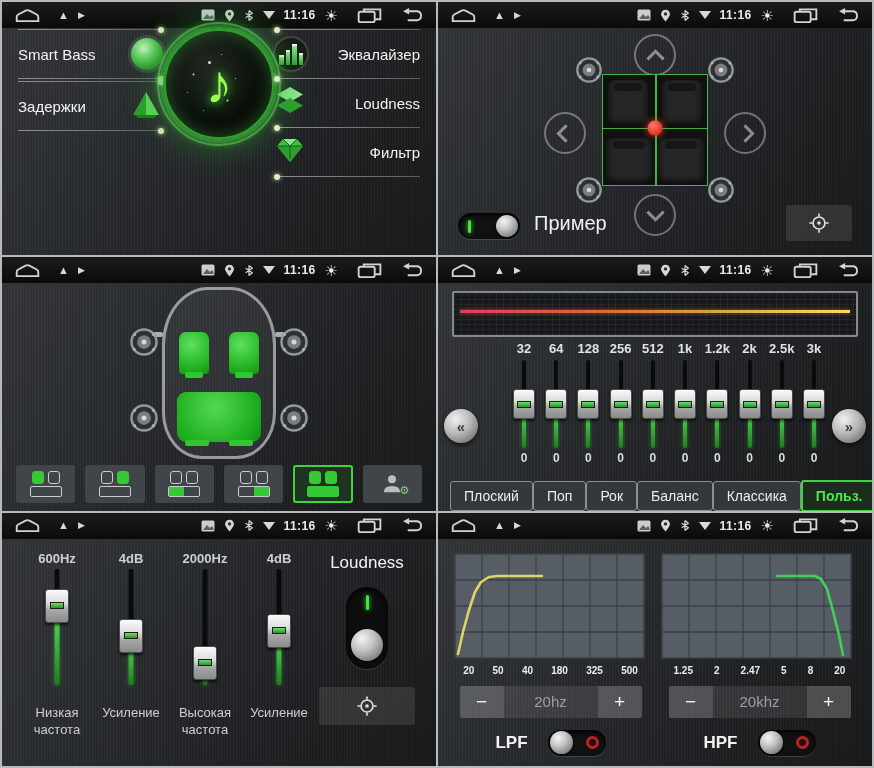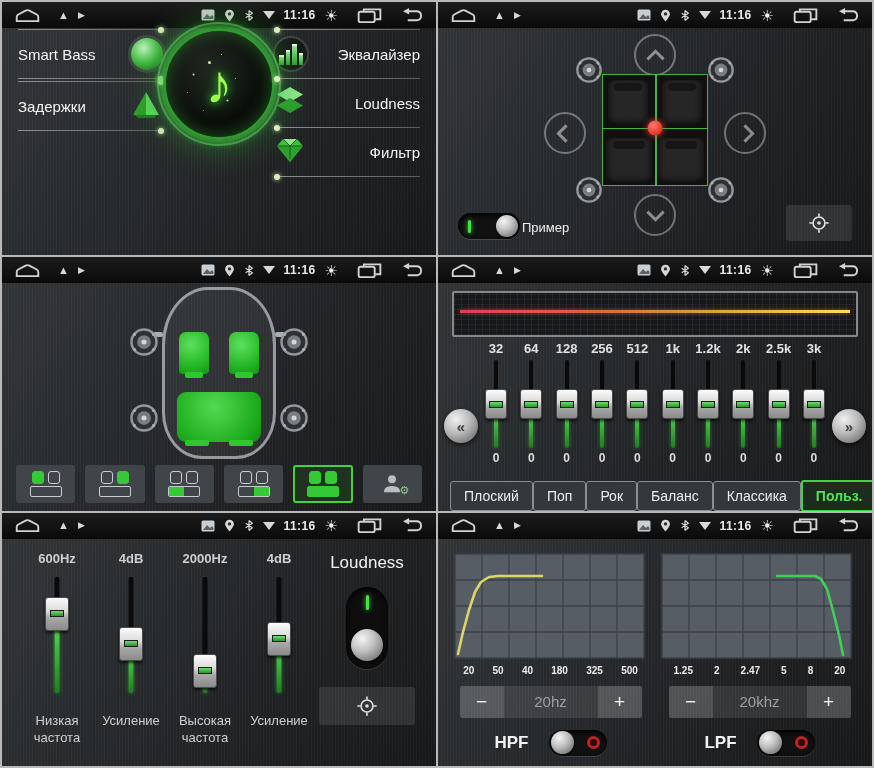--- a/index.html
+++ b/index.html
@@ -79,21 +79,21 @@
     transform:translate(-50%,-50%); background:radial-gradient(circle at 38% 32%, #ff7a6a, #e03226 70%);
     box-shadow:0 0 7px rgba(255,70,50,.9); }
   .h-toggle { height:26px; border-radius:13px; background:#111; display:flex; align-items:center;
     box-shadow:0 1px 0 rgba(255,255,255,.14), inset 0 2px 5px #000; cursor:pointer; }
   .tg-on-bar { width:3px; height:13px; border-radius:2px; background:#42e342; box-shadow:0 0 5px #42e342; }
   .knob-metal { border-radius:50%;
     background:radial-gradient(circle at 35% 30%, #f4f4f4, #c2c2c2 40%, #8d8d8d 70%, #6a6a6a);
     box-shadow:0 1px 3px rgba(0,0,0,.8); }
   .bal-toggle { position:absolute; left:20px; bottom:16px; width:62px; padding:0 2px 0 10px; gap:0; }
   .bal-toggle .knob-metal { width:22px; height:22px; margin-left:auto; }
-  .bal-label { position:absolute; left:84px; bottom:20px; color:#f0f0f0; font-size:13px; }
+  .bal-label { position:absolute; left:96px; bottom:20px; color:#f0f0f0; font-size:20px; }
   .target-btn { position:absolute; right:20px; bottom:14px; width:66px; height:36px; border-radius:3px;
     background:rgba(255,255,255,.10); display:flex; align-items:center; justify-content:center; cursor:pointer; }
 
   
   .car { position:absolute; left:50%; transform:translateX(-50%); top:4px; width:114px; height:172px;
     border:3px solid rgba(195,200,205,.7); border-radius:46px 46px 40px 40px / 58px 58px 46px 46px;
     background:rgba(255,255,255,.055); }
   .mirror { position:absolute; width:10px; height:5px; background:#a9aeb3; top:42px; border-radius:2px; }
   .mirror.ml { left:-12px; } .mirror.mr { right:-12px; }
   .gseat { position:absolute; border-radius:7px 7px 4px 4px;
@@ -121,21 +121,21 @@
 
   
   .spectrum { margin:8px 14px 0; height:46px; border:2px solid #85898d; border-radius:2px; position:relative;
     background-color:#17181a;
     background-image:
       repeating-linear-gradient(90deg, rgba(255,255,255,.055) 0 1px, transparent 1px 7px),
       repeating-linear-gradient(0deg, rgba(255,255,255,.05) 0 1px, transparent 1px 5px); }
   .spec-line { position:absolute; left:1.5%; right:1.5%; top:40%; height:2.5px;
     background:linear-gradient(90deg,#e23a5e,#d8693a 35%,#d9a23f 65%,#ffda5e 100%);
     box-shadow:0 0 5px rgba(255,120,80,.55); }
-  .eq-bands { display:flex; justify-content:space-between; padding:4px 44px 0; }
+  .eq-bands { display:flex; justify-content:space-between; padding:4px 44px 0;margin-left:28px; }
   .eq-band { width:28px; display:flex; flex-direction:column; align-items:center; }
   .eq-freq { color:#e2e2e2; font-size:13px; font-weight:bold; height:17px; }
   .eq-slider { position:relative; height:92px; width:26px; cursor:pointer; }
   .tr-top { position:absolute; left:50%; transform:translateX(-50%); top:2px; height:48%; width:4px;
     background:#0a0a0a; border-radius:2px; }
   .tr-bot { position:absolute; left:50%; transform:translateX(-50%); top:52%; height:45%; width:4px;
     background:linear-gradient(180deg,#5ce65c,#1f7d1f); border-radius:2px; box-shadow:0 0 4px rgba(60,200,60,.5); }
   .knob { position:absolute; left:50%; top:50%; transform:translate(-50%,-50%); width:22px; height:30px;
     border-radius:3px; border:1px solid #4c4c4c; cursor:pointer;
     background:linear-gradient(180deg,#fbfbfb,#dadada 42%,#a8a8a8 62%,#8b8b8b);
@@ -149,21 +149,21 @@
   .eq-arrow.lft { left:6px; } .eq-arrow.rgt { right:6px; }
   .eq-presets { position:absolute; left:12px; right:12px; bottom:7px; display:flex;
     justify-content:space-between; align-items:center; }
   .eq-preset { background:#33383d; border:1px solid #8a8f94; border-radius:3px; color:#ededed;
     font-size:14px; padding:6px 13px; cursor:pointer; font-family:inherit; }
   .eq-preset.active { border:2px solid #3fd43f; color:#54e354; background:#1d2d1d; font-weight:bold; }
 
   
   .loud-grid { display:flex; padding:12px 18px 0; }
   .lcol { width:74px; display:flex; flex-direction:column; align-items:center; }
-  .l-value { color:#cfcfcf; font-size:13px; font-weight:bold; height:18px; margin-bottom:8px; }
+  .l-value { color:#cfcfcf; font-size:13px; font-weight:bold; height:18px; margin-bottom:0; }
   .l-slider { position:relative; height:124px; width:26px; cursor:pointer; }
   .l-trtop { position:absolute; left:50%; transform:translateX(-50%); top:0; height:var(--knob); width:5px;
     background:#0a0a0a; border-radius:2px; }
   .l-trbot { position:absolute; left:50%; transform:translateX(-50%); top:var(--knob);
     height:calc(94% - var(--knob)); width:5px; border-radius:2px;
     background:linear-gradient(180deg,#5ce65c,#1f7d1f); box-shadow:0 0 4px rgba(60,200,60,.5); }
   .l-knob { position:absolute; left:50%; top:var(--knob); transform:translate(-50%,-50%); width:24px; height:34px;
     border-radius:3px; border:1px solid #4c4c4c; cursor:pointer;
     background:linear-gradient(180deg,#fbfbfb,#dadada 42%,#a8a8a8 62%,#8b8b8b);
     box-shadow:0 2px 3px rgba(0,0,0,.7); display:flex; align-items:center; justify-content:center; }
@@ -919,30 +919,30 @@
           <div class="stepper">
             <button class="step-btn">−</button>
             <span class="step-val">20khz</span>
             <button class="step-btn">+</button>
           </div>
         </div>
       </div>
 
       <div class="f-toggles">
         <div class="f-tgroup">
+          <span class="f-tlabel">LPF</span>
+          <div class="h-toggle f-toggle">
+            <span class="knob-metal"></span>
+            <span class="tg-off-o"></span>
+          </div>
+        </div>
+        <div class="f-tgroup">
           <span class="f-tlabel">HPF</span>
           <div class="h-toggle f-toggle">
             <span class="knob-metal"></span>
             <span class="tg-off-o"></span>
           </div>
         </div>
-        <div class="f-tgroup">
-          <span class="f-tlabel">LPF</span>
-          <div class="h-toggle f-toggle">
-            <span class="knob-metal"></span>
-            <span class="tg-off-o"></span>
-          </div>
-        </div>
       </div>
     </div>
   </div>
 
 </div>
 
 </body></html>

